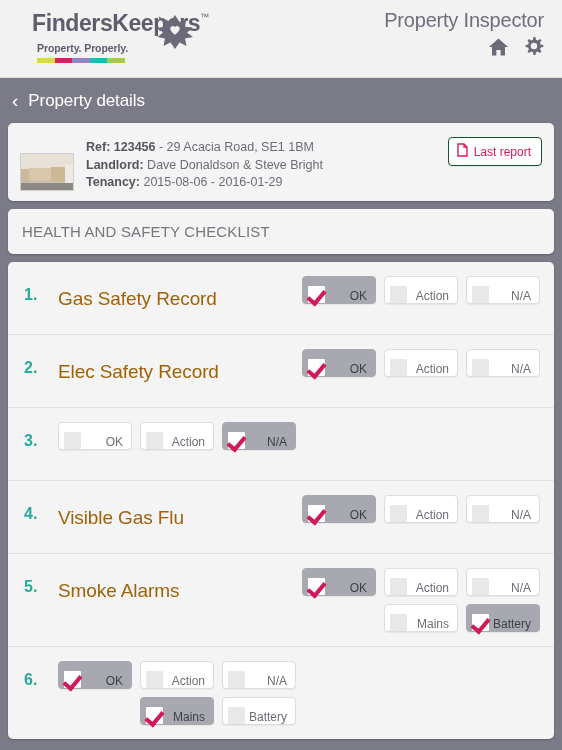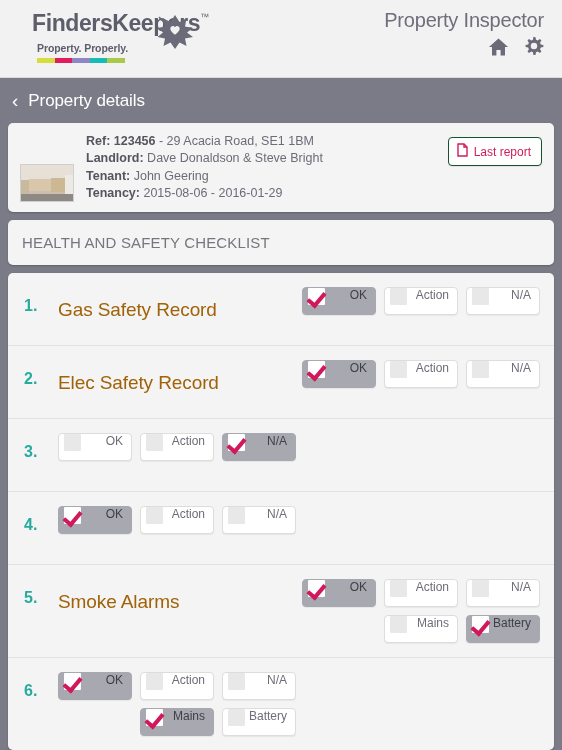--- a/index.html
+++ b/index.html
@@ -110,21 +110,21 @@
     flex: 1; font-size: 19px; color: #a16207;
     padding-top: 12px; letter-spacing: -0.1px;
   }
   .row-opts { display: flex; flex-direction: column; gap: 8px; align-items: flex-end; }
   .opt-line { display: flex; gap: 8px; }
 
   
   .opt {
     width: 74px; height: 28px;
     border-radius: 4px;
-    display: flex; align-items: flex-start;
+    display: flex; align-items: flex-end;
     padding: 0 8px 0 5px;
     font-size: 12px;
     background: #ffffff;
     border: 1px solid #dddddd;
     color: #6d6d77;
     box-shadow: 0 1px 1px rgba(0,0,0,0.06);
     position: relative;
   }
   .opt .box {
     width: 17px; height: 17px;
@@ -204,21 +204,20 @@
       <i style="left:0;top:0;width:54px;height:15px;background:#e6e0d6"></i>
       <i style="left:0;top:15px;width:8px;height:14px;background:#c9b99f"></i>
       <i style="left:8px;top:14px;width:22px;height:12px;background:#d8c7ab"></i>
       <i style="left:30px;top:13px;width:14px;height:14px;background:#cdb894"></i>
       <i style="left:44px;top:10px;width:10px;height:19px;background:#eceae4"></i>
       <i style="left:0;top:29px;width:54px;height:9px;background:#8d8985"></i>
     </div>
     <div class="prop-info">
       <div class="prop-line"><b>Ref: 123456</b><span> - 29 Acacia Road, SE1 1BM</span></div>
       <div class="prop-line"><b>Landlord:</b><span> Dave Donaldson &amp; Steve Bright</span></div>
-      <div class="prop-line"><b>Tenant:</b><span> John Geering</span></div>
       <div class="prop-line"><b>Tenancy:</b><span> 2015-08-06 - 2016-01-29</span></div>
     </div>
     <div class="last-report">
       <span>
         <svg width="11" height="14" viewBox="0 0 11 14">
           <path d="M1 1 H7 L10 4 V13 H1 Z" fill="none" stroke="#d01d58" stroke-width="1.4"></path>
           <path d="M7 1 V4 H10" fill="none" stroke="#d01d58" stroke-width="1.4"></path>
         </svg>
       </span>
       <span>Last report</span>
@@ -284,20 +283,21 @@
             </div>
             <div class="opt sel">
               <span class="box"></span>
               <span class="txt">N/A</span>
             </div>
           </div>
         </div>
       </div>
       <div class="row">
         <div class="row-num">4.</div>
+        <div class="row-label">Visible Gas Flu</div>
         <div class="row-opts">
           <div class="opt-line">
             <div class="opt sel">
               <span class="box"></span>
               <span class="txt">OK</span>
             </div>
             <div class="opt">
               <span class="box"></span>
               <span class="txt">Action</span>
             </div>

